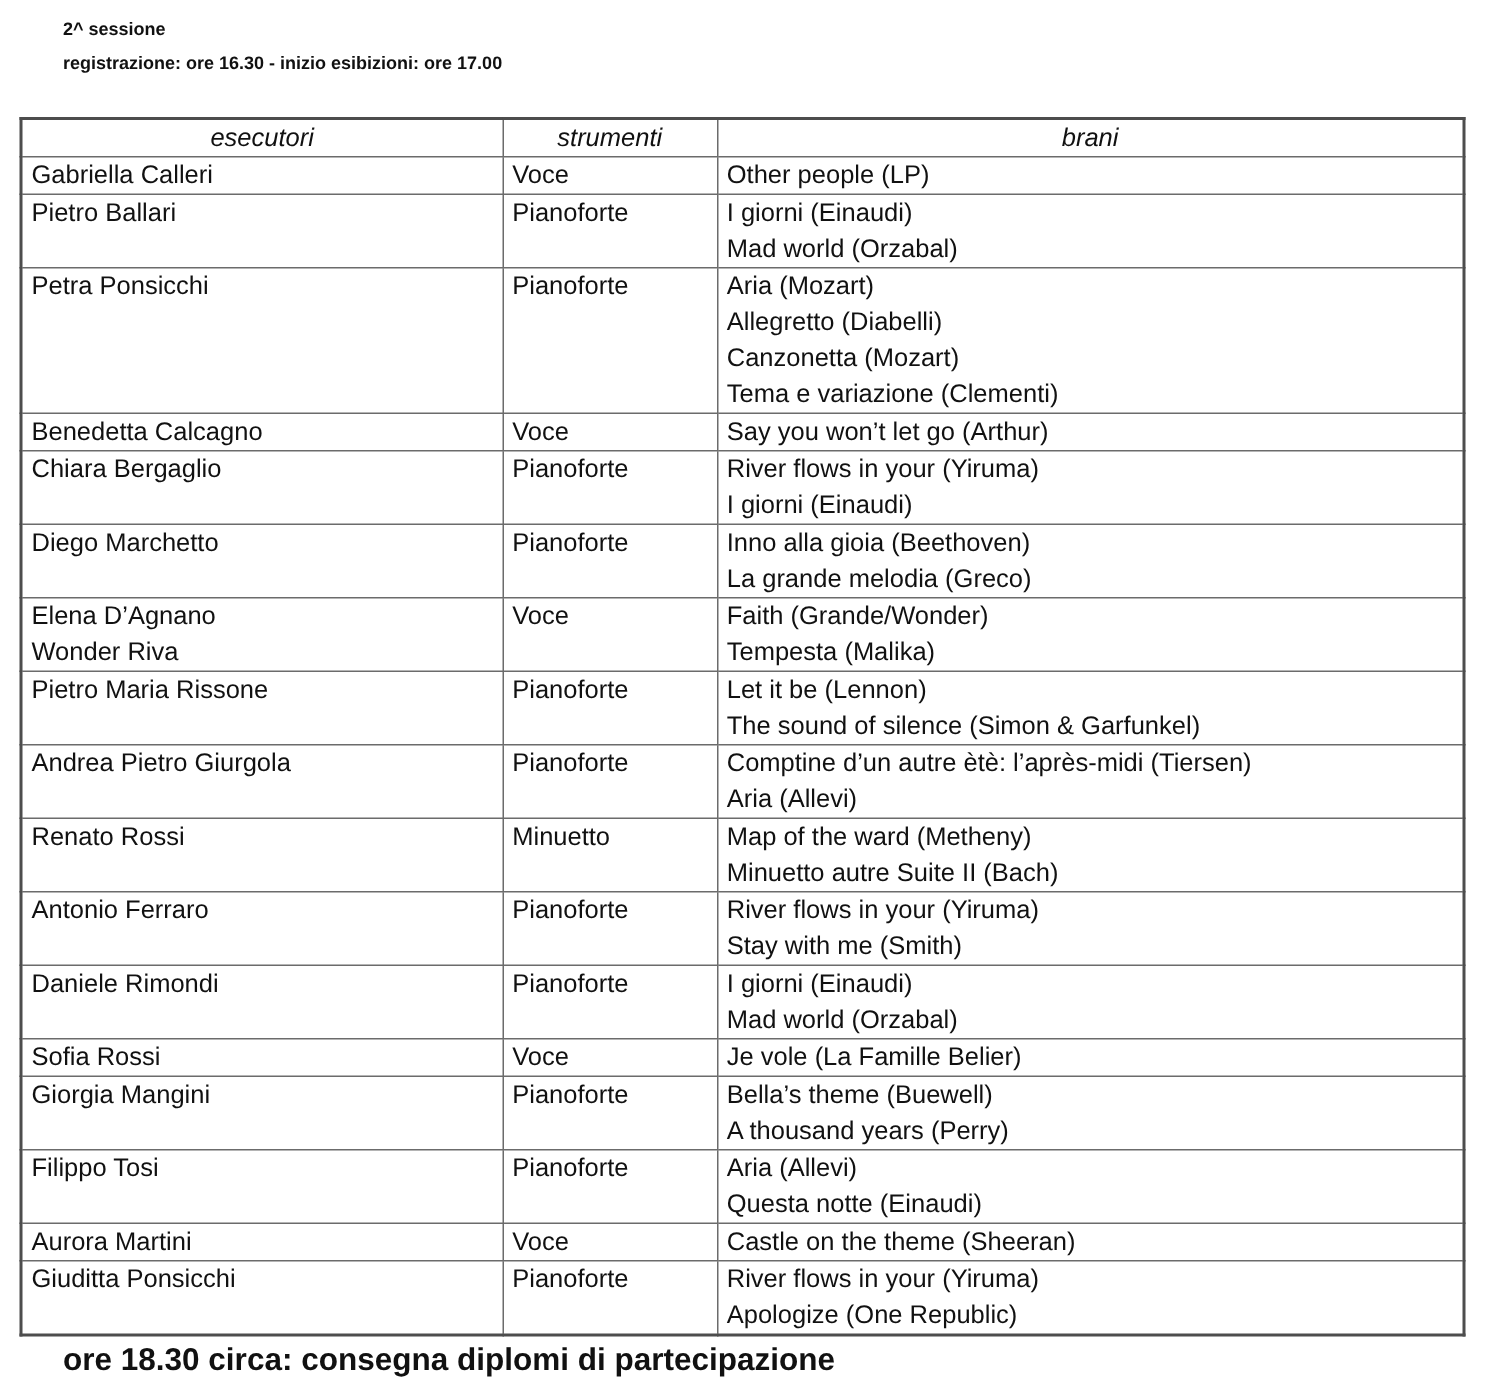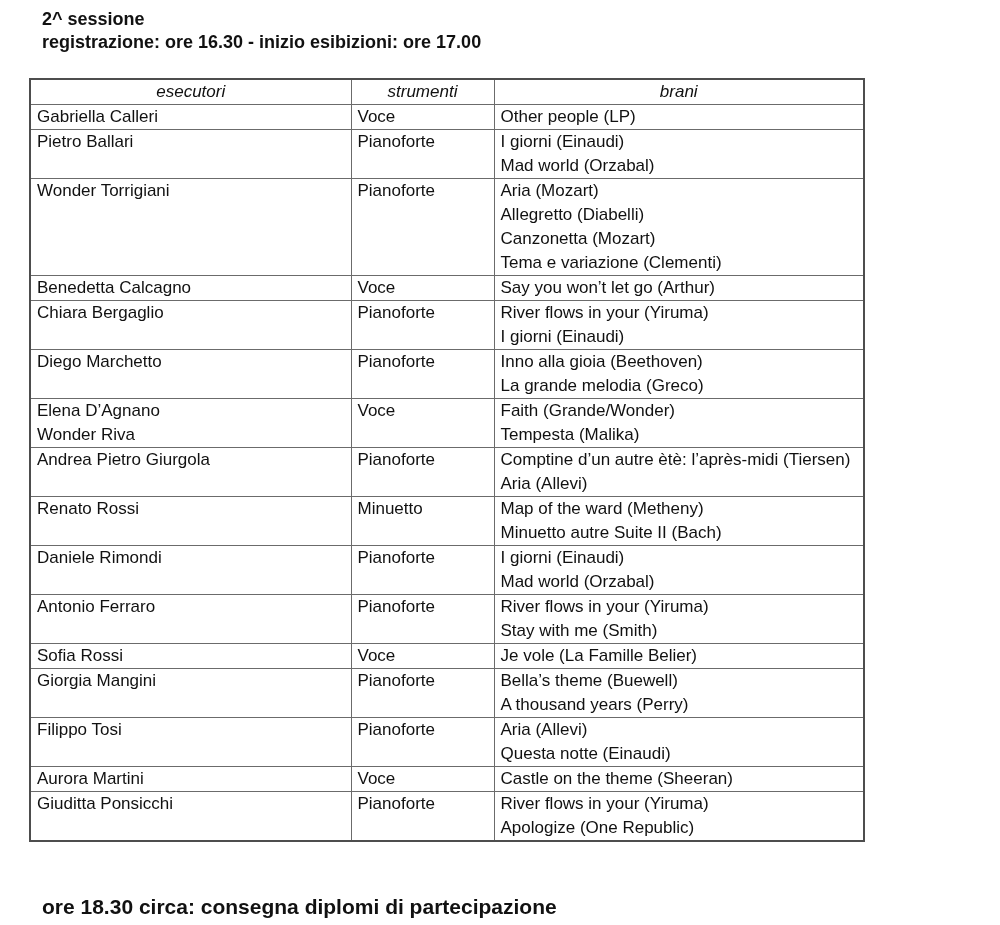--- a/index.html
+++ b/index.html
@@ -13,35 +13,34 @@
     position: relative;
     width: 1000px;
     height: 925px;
     background: #ffffff;
     overflow: hidden;
   }
   .page-header {
     position: absolute;
     left: 42px;
     top: 8px;
-    font-size: 18px;
+    font-size: 12px;
     font-weight: bold;
     line-height: 23px;
     white-space: nowrap;
   }
   table.session-table {
     position: absolute;
     left: 13px;
     top: 78px;
-    width: 836px;
+    width: 964px;
     border-collapse: collapse;
     table-layout: fixed;
     font-size: 17px;
     border: 2px solid #4d4d4d;
-    margin-left: 16px;
   }
   table.session-table th,
   table.session-table td {
     border: 1px solid #6b6b6b;
     padding: 0 6px;
     vertical-align: top;
     overflow: hidden;
   }
   table.session-table th {
     font-style: italic;
@@ -92,21 +91,21 @@
         <td>Voce</td>
         <td>Other people (LP)</td>
       </tr>
       <tr>
         <td>Pietro Ballari</td>
         <td>Pianoforte</td>
         <td>I giorni (Einaudi)
 Mad world (Orzabal)</td>
       </tr>
       <tr>
-        <td>Wonder Torrigiani</td>
+        <td>Petra Ponsicchi</td>
         <td>Pianoforte</td>
         <td>Aria (Mozart)
 Allegretto (Diabelli)
 Canzonetta (Mozart)
 Tema e variazione (Clementi)</td>
       </tr>
       <tr>
         <td>Benedetta Calcagno</td>
         <td>Voce</td>
         <td>Say you won’t let go (Arthur)</td>
@@ -124,42 +123,48 @@
 La grande melodia (Greco)</td>
       </tr>
       <tr>
         <td>Elena D’Agnano
 Wonder Riva</td>
         <td>Voce</td>
         <td>Faith (Grande/Wonder)
 Tempesta (Malika)</td>
       </tr>
       <tr>
+        <td>Pietro Maria Rissone</td>
+        <td>Pianoforte</td>
+        <td>Let it be (Lennon)
+The sound of silence (Simon &amp; Garfunkel)</td>
+      </tr>
+      <tr>
         <td>Andrea Pietro Giurgola</td>
         <td>Pianoforte</td>
         <td>Comptine d’un autre ètè: l’après-midi (Tiersen)
 Aria (Allevi)</td>
       </tr>
       <tr>
         <td>Renato Rossi</td>
         <td>Minuetto</td>
         <td>Map of the ward (Metheny)
 Minuetto autre Suite II (Bach)</td>
       </tr>
       <tr>
+        <td>Antonio Ferraro</td>
+        <td>Pianoforte</td>
+        <td>River flows in your (Yiruma)
+Stay with me (Smith)</td>
+      </tr>
+      <tr>
         <td>Daniele Rimondi</td>
         <td>Pianoforte</td>
         <td>I giorni (Einaudi)
 Mad world (Orzabal)</td>
-      </tr>
-      <tr>
-        <td>Antonio Ferraro</td>
-        <td>Pianoforte</td>
-        <td>River flows in your (Yiruma)
-Stay with me (Smith)</td>
       </tr>
       <tr>
         <td>Sofia Rossi</td>
         <td>Voce</td>
         <td>Je vole (La Famille Belier)</td>
       </tr>
       <tr>
         <td>Giorgia Mangini</td>
         <td>Pianoforte</td>
         <td>Bella’s theme (Buewell)

